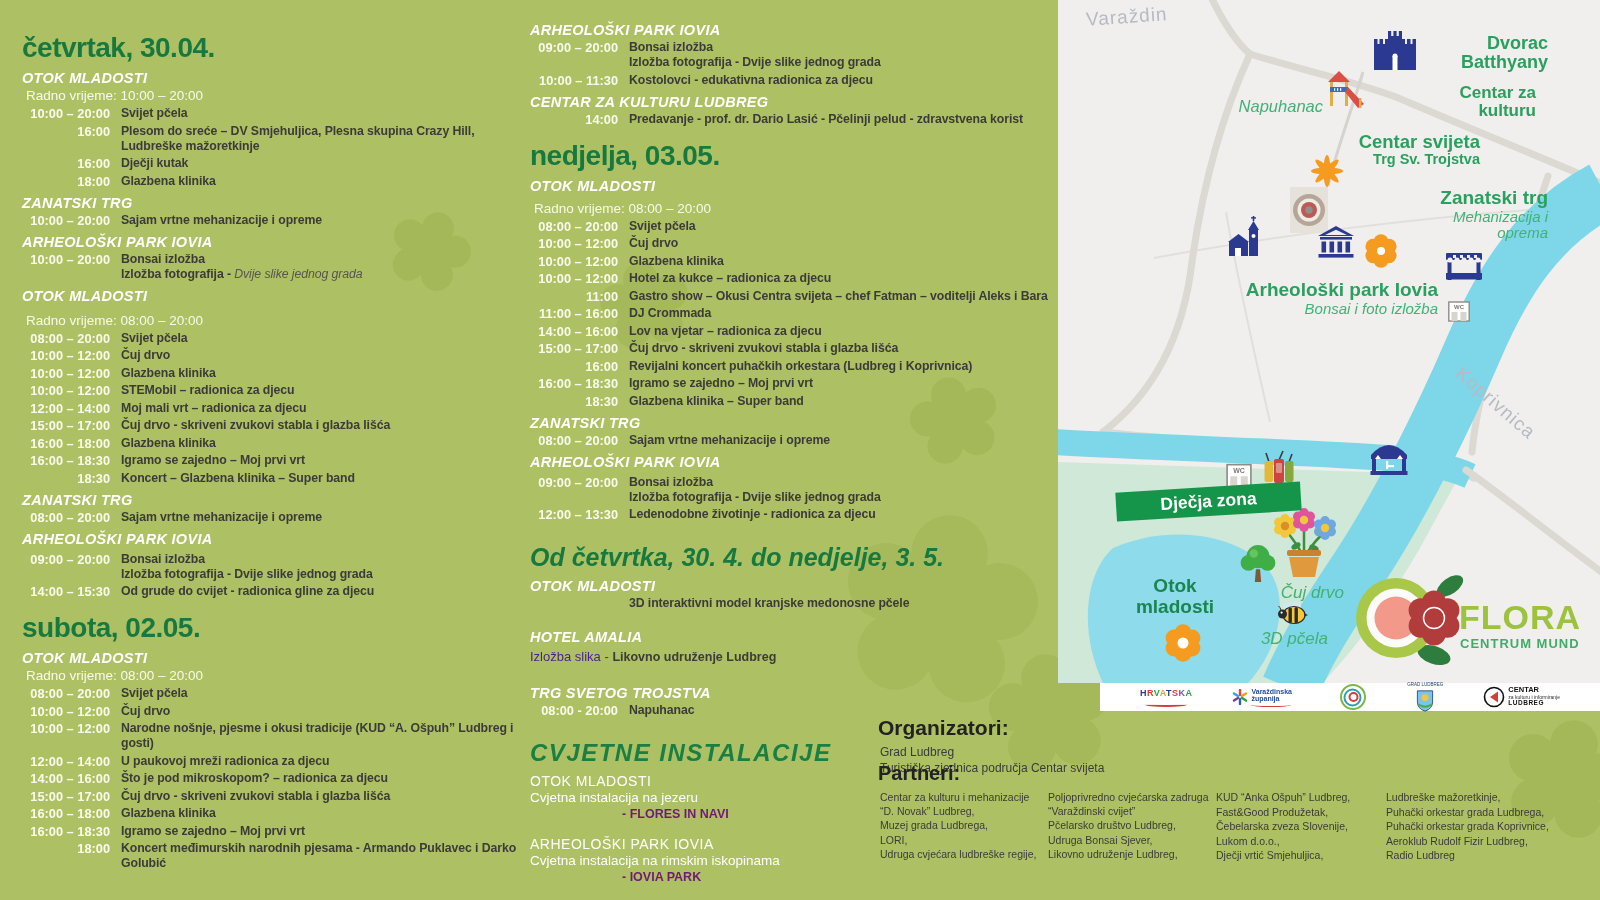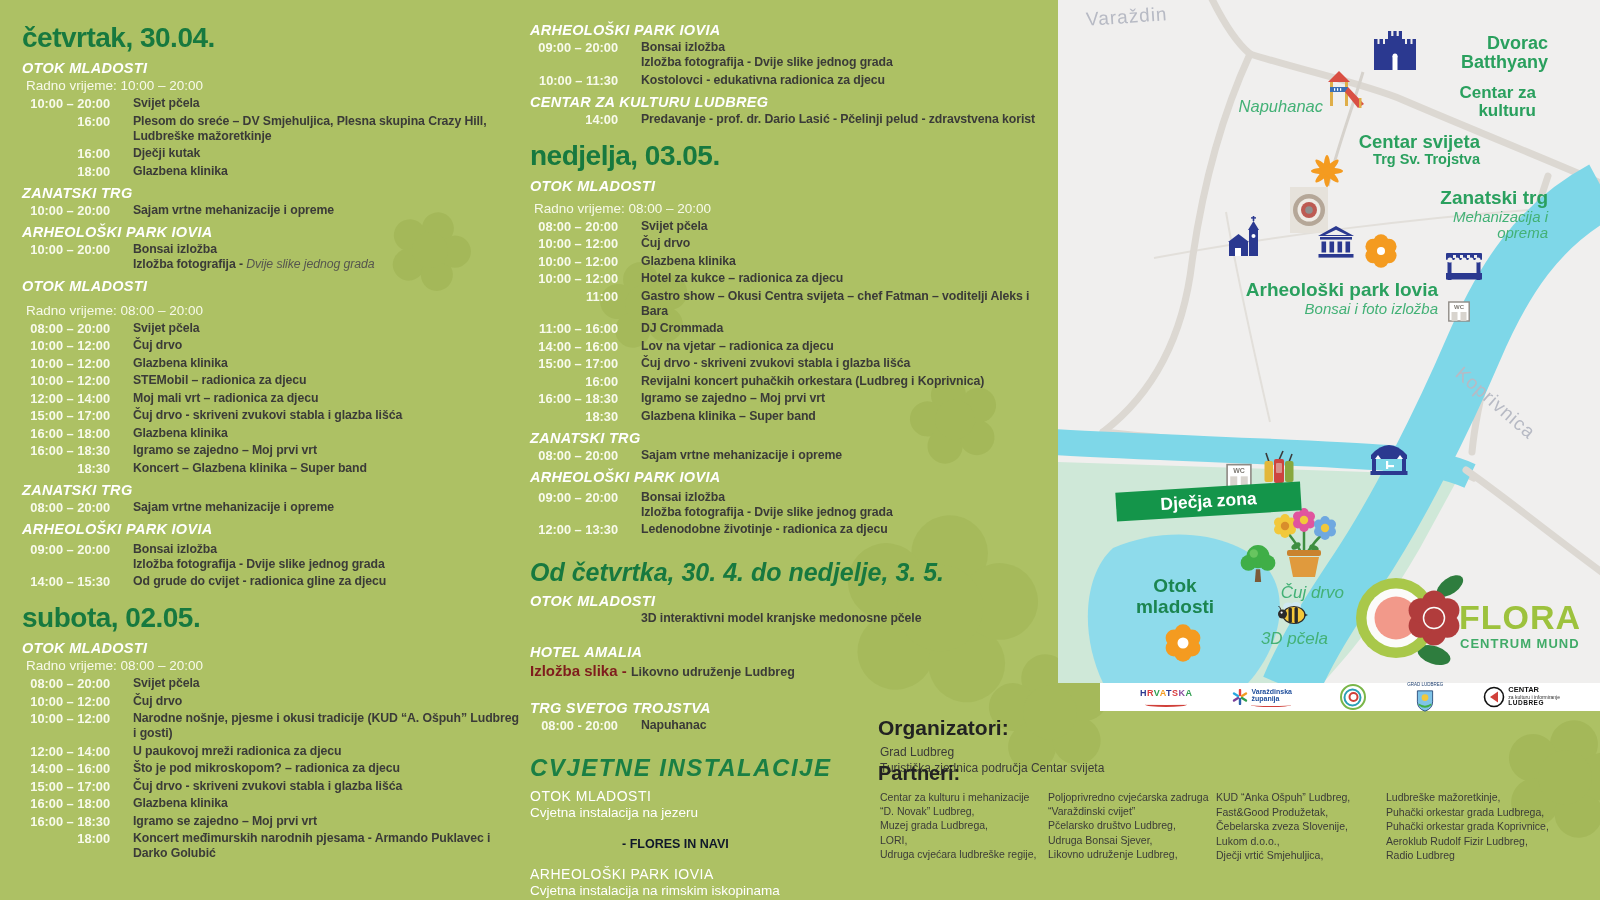--- a/index.html
+++ b/index.html
@@ -5,34 +5,34 @@
   html,body{margin:0;padding:0;background:#888;}
   .poster{position:relative;width:1600px;height:900px;background:#adc164;overflow:hidden;
           font-family:"Liberation Sans","DejaVu Sans",sans-serif;}
   
   .wm{position:absolute;color:#9cb050;}
   
   .col{position:absolute;top:16px;z-index:5;}
   .col-left{left:22px;width:502px;}
   .col-mid{left:530px;width:526px;}
   .day{font-size:28px;font-weight:800;color:#17793f;margin:13px 0 2px;letter-spacing:-0.5px;}
-  .col > .day:first-child{margin-top:6px;}
+  .col > .day:first-child{margin-top:16px;}
   .venue{font-size:14.5px;font-weight:800;font-style:italic;color:#ffffff;margin:6px 0 2px;letter-spacing:.3px;}
   .note{font-size:13.5px;color:#fcfdf2;opacity:.95;margin:1px 0 3px;padding-left:4px;}
-  .row{display:flex;margin-bottom:2.5px;gap:12px;}
+  .row{display:flex;margin-bottom:2.5px;}
   .time{width:88px;min-width:88px;text-align:right;font-size:12.8px;font-weight:600;color:#fcfdf2;opacity:.96;padding-right:11px;line-height:15px;}
   .etext{font-size:12.3px;font-weight:700;color:#3b3b38;line-height:15px;letter-spacing:-0.1px;}
   .sub .it{font-weight:400;font-style:italic;color:#56564e;}
   .banner{font-size:25px;font-weight:800;font-style:italic;color:#17793f;margin:8px 0 5px;}
   .bigsec{font-size:24px;font-weight:800;font-style:italic;color:#1a7f44;letter-spacing:1.5px;margin:10px 0 6px;}
   .vplain{font-size:14px;color:#ffffff;margin:5px 0 1px;letter-spacing:.5px;}
   .lwhite{font-size:13.5px;color:#ffffff;margin-bottom:1px;}
-  .bullet{font-size:12.5px;font-weight:700;color:#0f172a;margin:17px 0 2px 92px;}
+  .bullet{font-size:12.5px;font-weight:700;color:#701a75;margin:2px 0 2px 92px;}
   .mixed{margin:2px 0;}
-  .mw{font-size:15px;color:#7f1d1d;font-weight:bold;}
+  .mw{font-size:13px;color:#4c1d95;}
   .mb{font-size:12.5px;font-weight:700;color:#3b3b38;}
   
   .org-h{position:absolute;left:878px;top:716px;font-size:21px;font-weight:800;color:#222;z-index:6;}
   .org-lines{position:absolute;left:880px;top:744px;font-size:12px;color:#3b3b38;line-height:16px;z-index:6;}
   .par-h{position:absolute;left:878px;top:762px;font-size:20px;font-weight:800;color:#222;z-index:6;text-align:center;}
   .pcol{position:absolute;top:791px;font-size:10.5px;color:#3b3b38;line-height:13.5px;z-index:6;}
   .pcol-0{left:880px;width:162px;} .pcol-1{left:1048px;width:162px;}
   .pcol-2{left:1216px;width:164px;} .pcol-3{left:1386px;width:200px;}
   .pline{margin-bottom:1px;}
   

